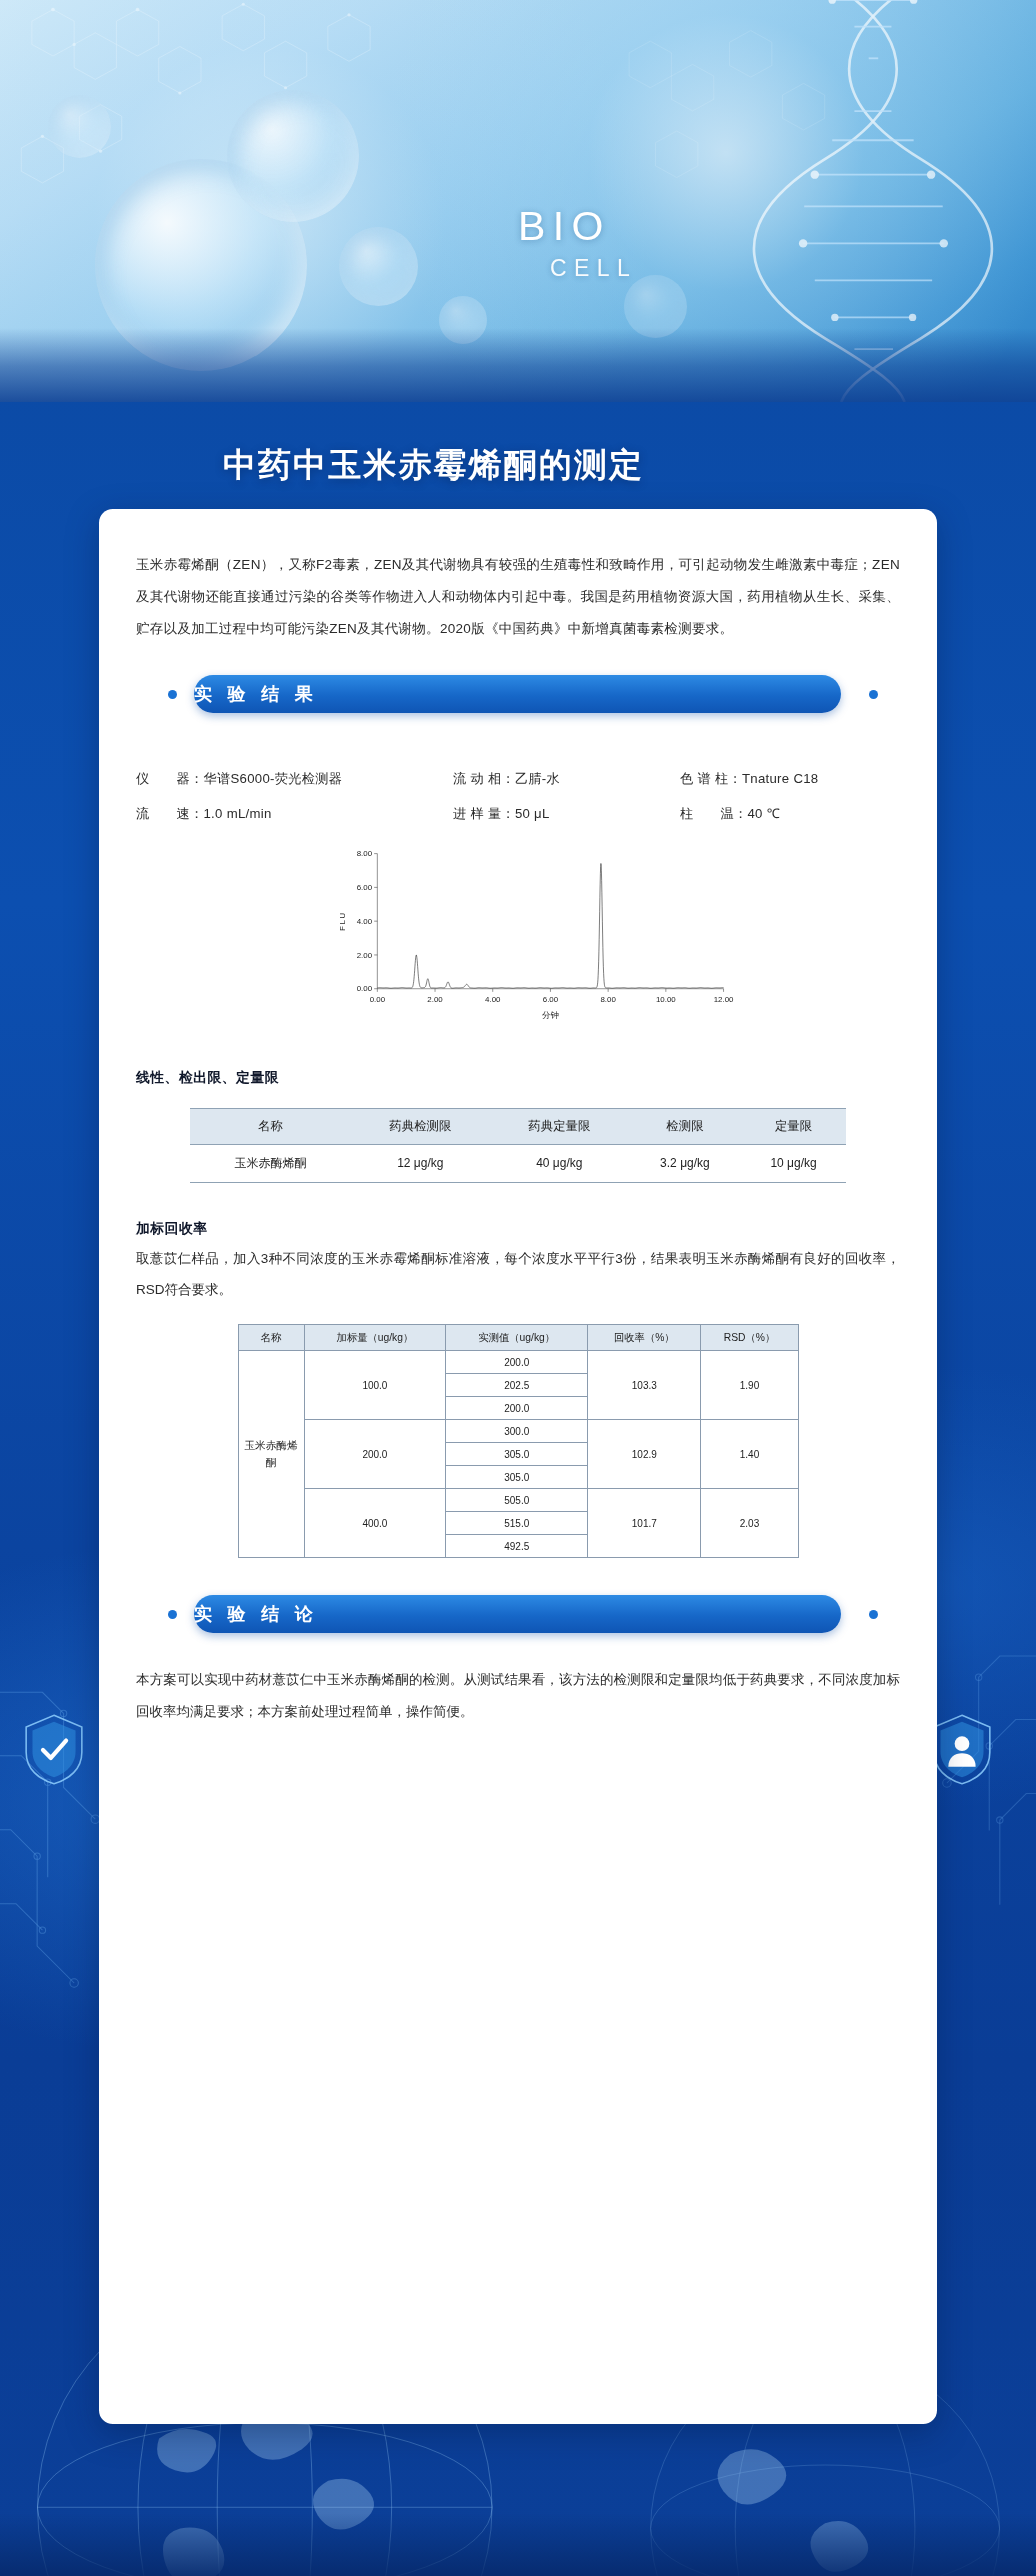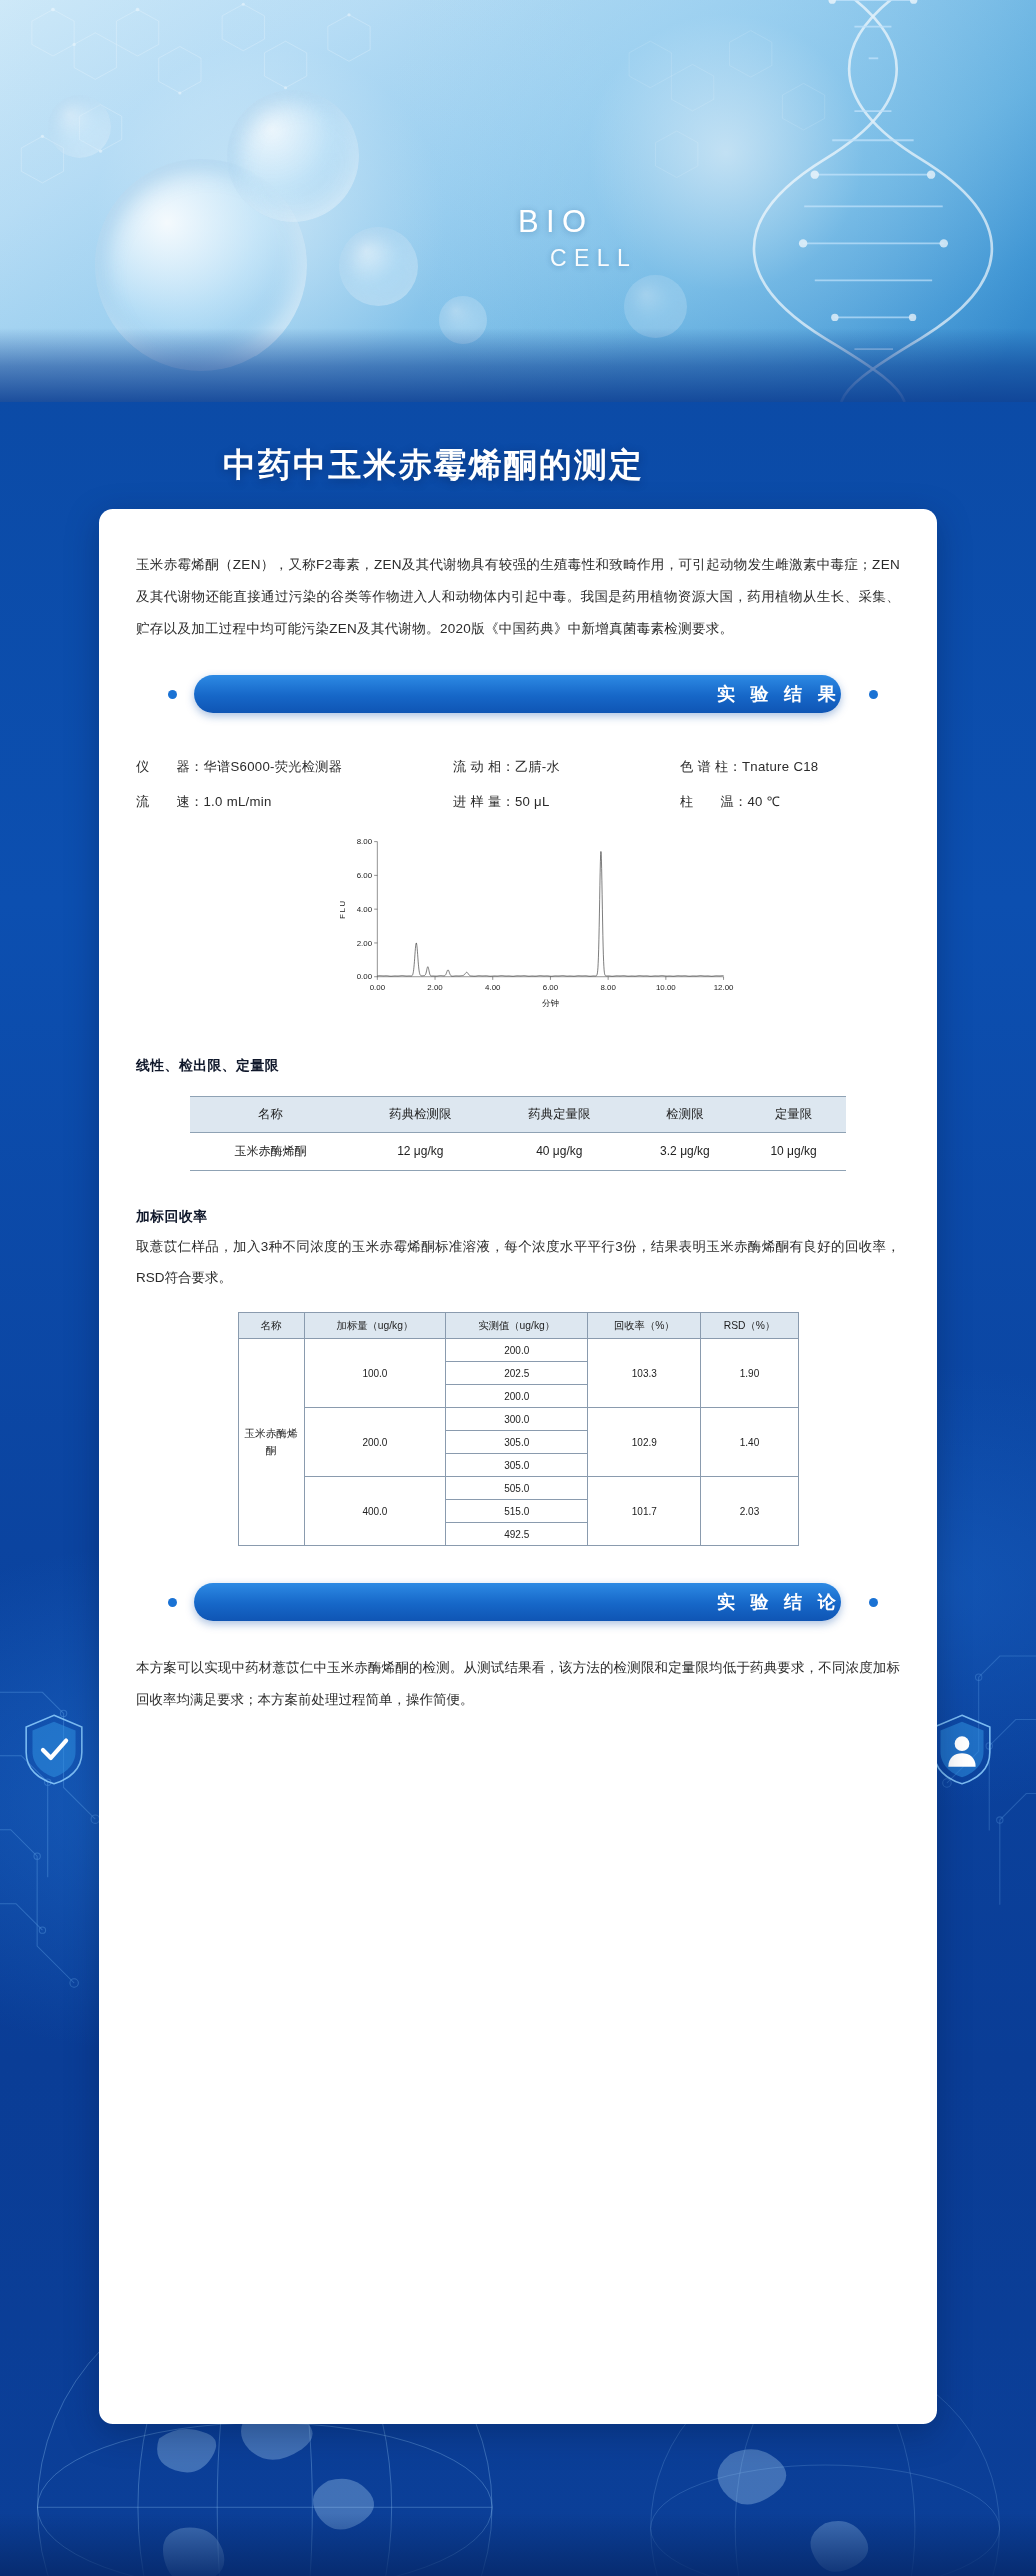--- a/index.html
+++ b/index.html
@@ -43,21 +43,21 @@
   
   .dna{position:absolute;right:16px;top:-21px;width:275px;height:423px;opacity:.75;}
   .hexnet{position:absolute;left:0;top:0;width:476px;height:222px;opacity:.55;}
   .hexnet2{position:absolute;left:608px;top:21px;width:370px;height:201px;opacity:.4;}
 
   .brand{
     position:absolute;left:518px;top:206px;color:#ffffff;
     letter-spacing:7.4px;line-height:1;
     text-shadow:0 1.1px 6.3px rgba(20,70,120,.35);
   }
-  .brand .l1{font-size:31px;font-weight:400;}
+  .brand .l1{font-size:41px;font-weight:400;}
   .brand .l2{font-size:23px;font-weight:300;margin-top:9.5px;margin-left:32px;opacity:.95;}
 
   .hero-fade{
     position:absolute;left:0;top:328px;width:1037px;height:85px;
     background:linear-gradient(180deg, rgba(13,63,147,0) 0%, rgba(13,63,147,.55) 45%, #0d3f93 100%);
   }
 
   
   .main-title{
     position:absolute;left:0;top:443px;width:867px;text-align:center;
@@ -78,34 +78,34 @@
     letter-spacing:0.3px;
   }
 
   
   .banner-wrap{position:relative;height:51px;margin-top:30px;}
   .banner{
     position:absolute;left:58px;top:0;width:647px;height:38px;
     border-radius:19px;
     background:linear-gradient(180deg,#2d8ae4 0%,#1667c8 55%,#0f55b4 100%);
     box-shadow:0 3.2px 8.5px rgba(16,80,170,.35);
-    display:flex;align-items:center;justify-content:flex-end;
+    display:flex;align-items:center;justify-content:flex-start;
   }
   .banner span{
     color:#fff;font-size:18px;font-weight:700;letter-spacing:5.3px;
   }
   .dot{
     position:absolute;top:15px;width:9px;height:9px;border-radius:50%;
     background:#1a72d4;
   }
   .dot.left{left:32px;}
   .dot.right{left:733px;}
 
   
-  .cond{margin-top:26px;}
+  .cond{margin-top:38px;}
   .cond-row{display:flex;margin-bottom:5.3px;}
   .cond-item{color:#2b2b2b;font-size:13.2px;line-height:30px;letter-spacing:0.3px;}
   .cond-item .k{display:inline-block;}
   .c-a{width:317px;}
   .c-b{width:227px;}
   .c-c{width:auto;}
 
   
   .chart-box{position:relative;width:764px;height:190px;margin-top:12.7px;}
   .chart-inner{position:absolute;left:190px;top:0;width:413px;height:190px;}

